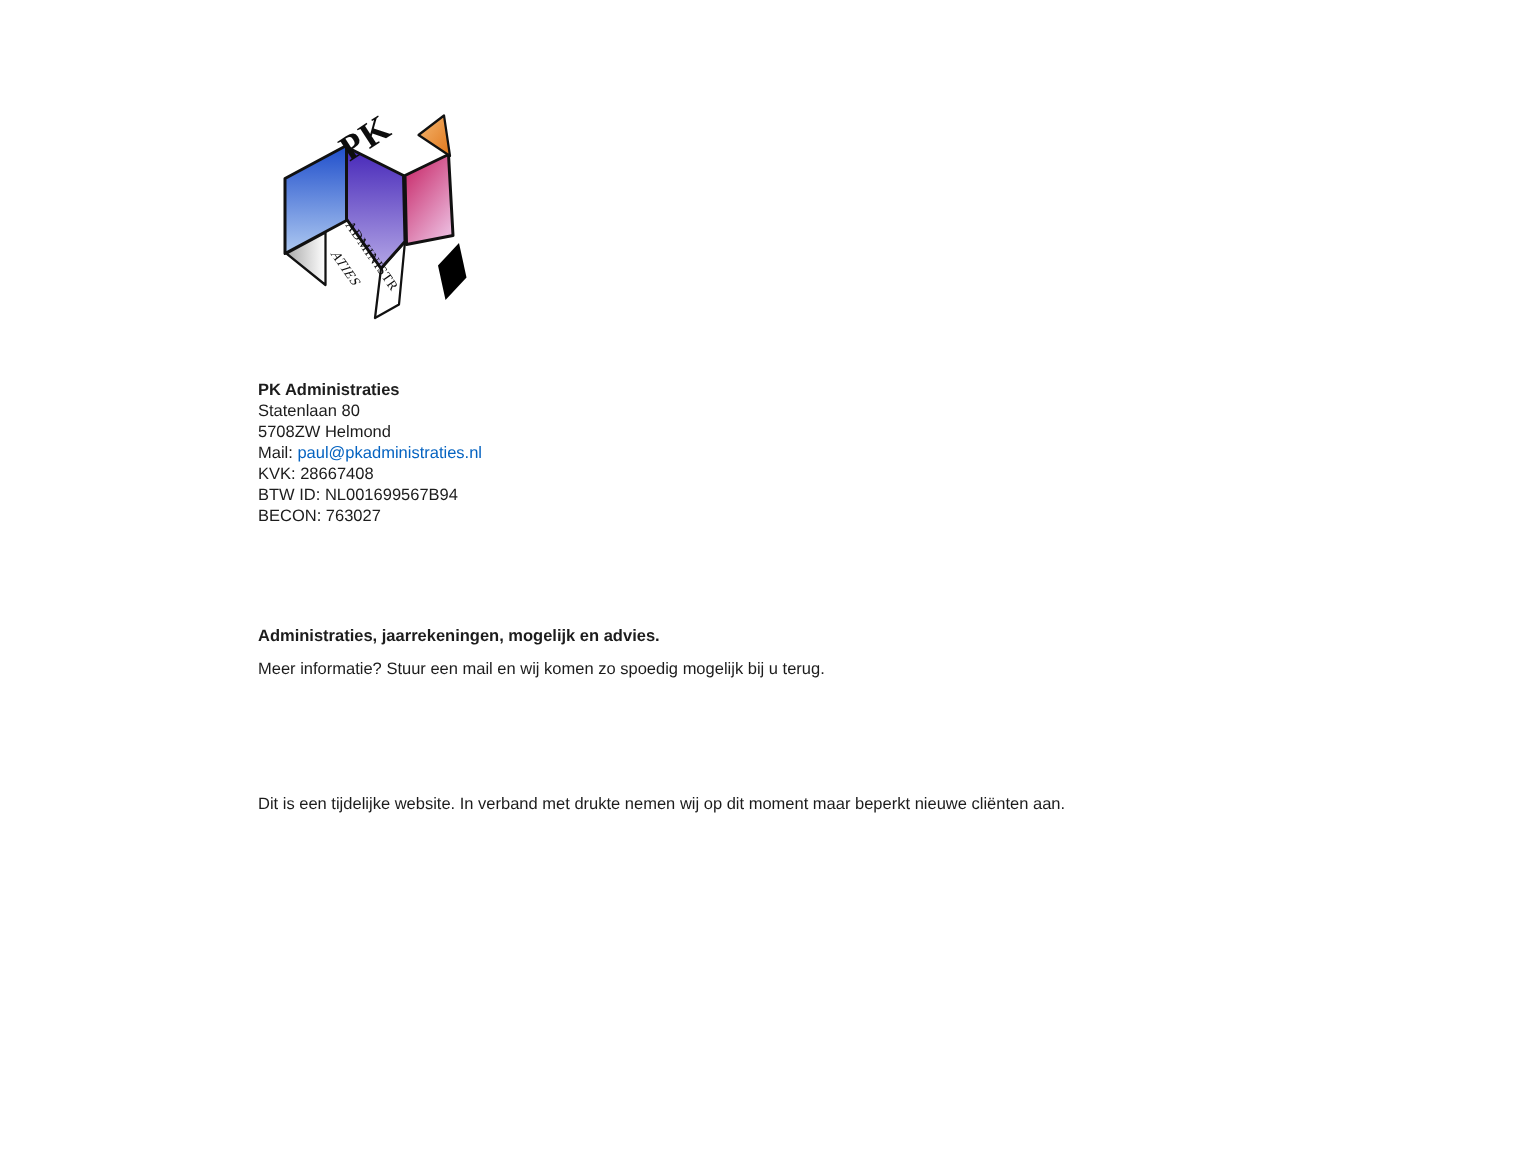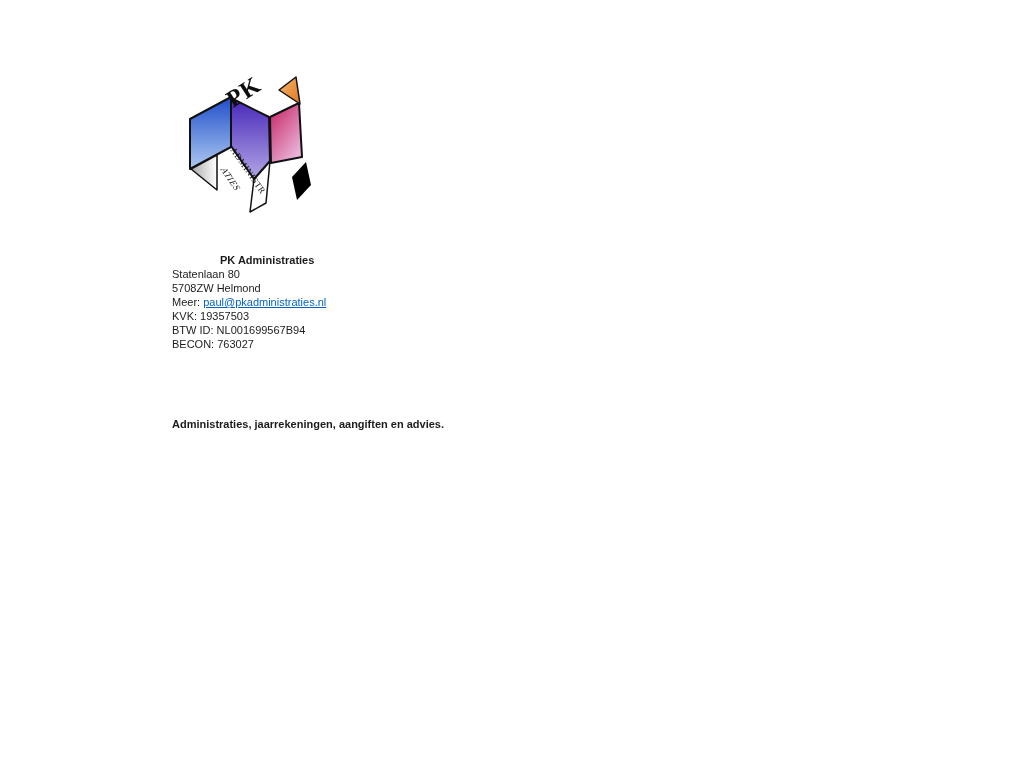--- a/index.html
+++ b/index.html
@@ -27,25 +27,23 @@
   .contact-block {
     position: absolute;
     left: 172px;
     top: 253px;
     font-size: 11px;
     line-height: 14px;
     color: #1c1c1c;
   }
   .contact-block .name {
     font-weight: bold;
-    margin-left: 48px;
   }
   .mail-link {
     color: #0563c1;
-    text-decoration: underline;
     cursor: pointer;
   }
   .services-heading {
     position: absolute;
     left: 172px;
     top: 418px;
     font-size: 11px;
     font-weight: bold;
     color: #1c1c1c;
   }
@@ -124,22 +122,24 @@
       <text class="logo-pk-text" transform="translate(47,34) rotate(-33)">PK</text>
       <text class="logo-diag-text" transform="translate(44,76) rotate(55)">ADMINISTR</text>
       <text class="logo-diag-text" transform="translate(34,95) rotate(55) skewX(-18)">ATIES</text>
     </svg>
   </div>
 
   <div class="contact-block">
     <div class="name">PK Administraties</div>
     <div>Statenlaan 80</div>
     <div>5708ZW Helmond</div>
-    <div><span>Meer: </span><a class="mail-link">paul@pkadministraties.nl</a></div>
-    <div>KVK: 19357503</div>
+    <div><span>Mail: </span><a class="mail-link">paul@pkadministraties.nl</a></div>
+    <div>KVK: 28667408</div>
     <div>BTW ID: NL001699567B94</div>
     <div>BECON: 763027</div>
   </div>
 
-  <div class="services-heading">Administraties, jaarrekeningen, aangiften en advies.</div>
+  <div class="services-heading">Administraties, jaarrekeningen, mogelijk en advies.</div>
+  <div class="services-body">Meer informatie? Stuur een mail en wij komen zo spoedig mogelijk bij u terug.</div>
 
+  <div class="notice-text">Dit is een tijdelijke website. In verband met drukte nemen wij op dit moment maar beperkt nieuwe cliënten aan.</div>
 
 </div>
 
 </body></html>

